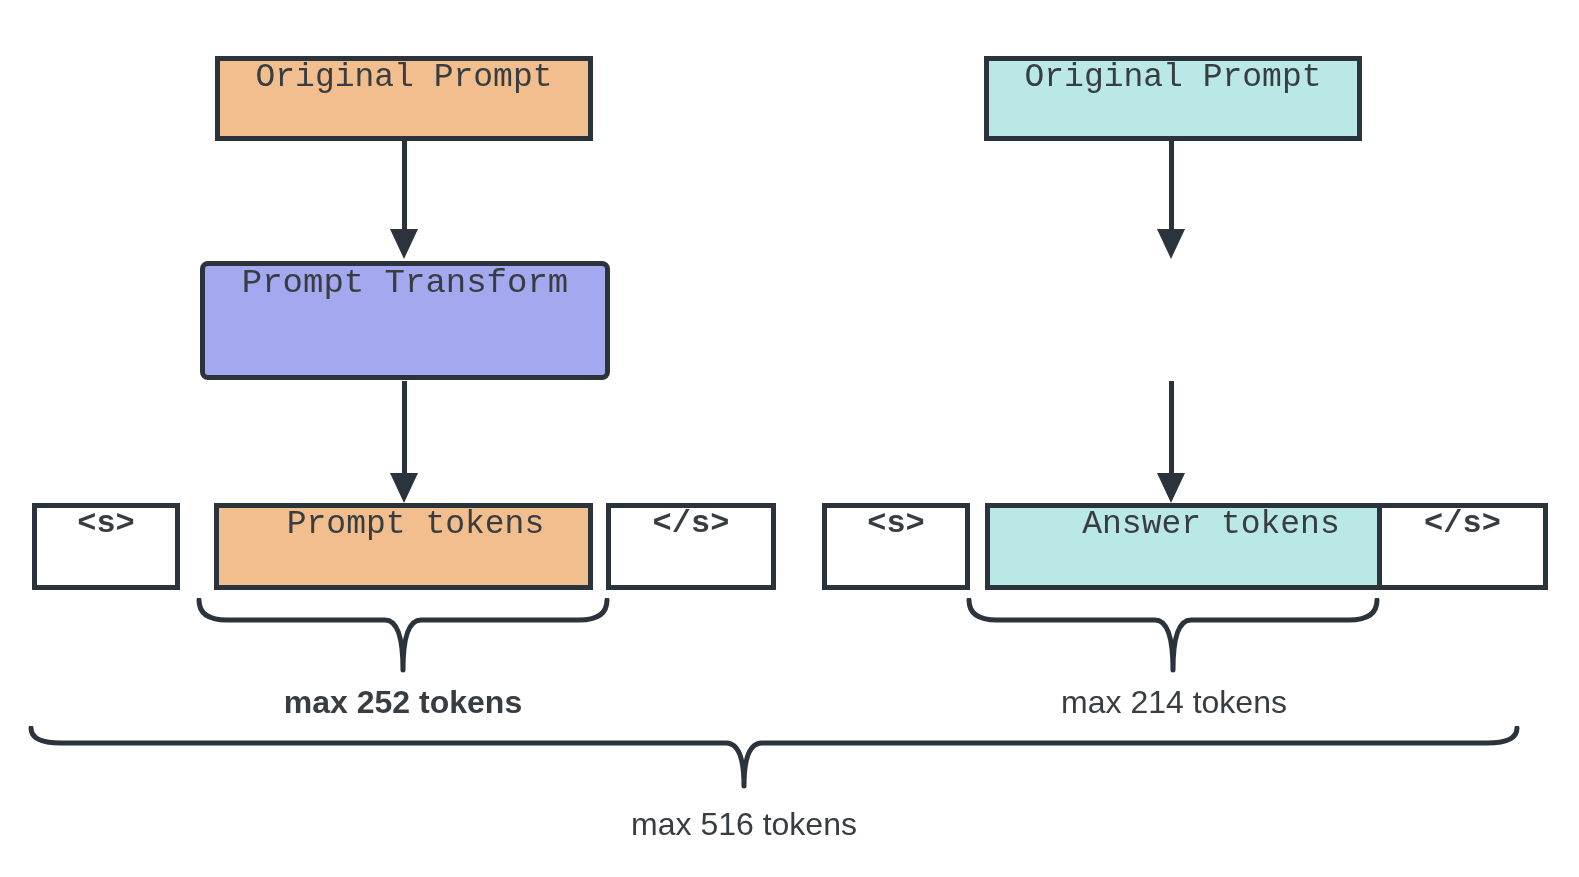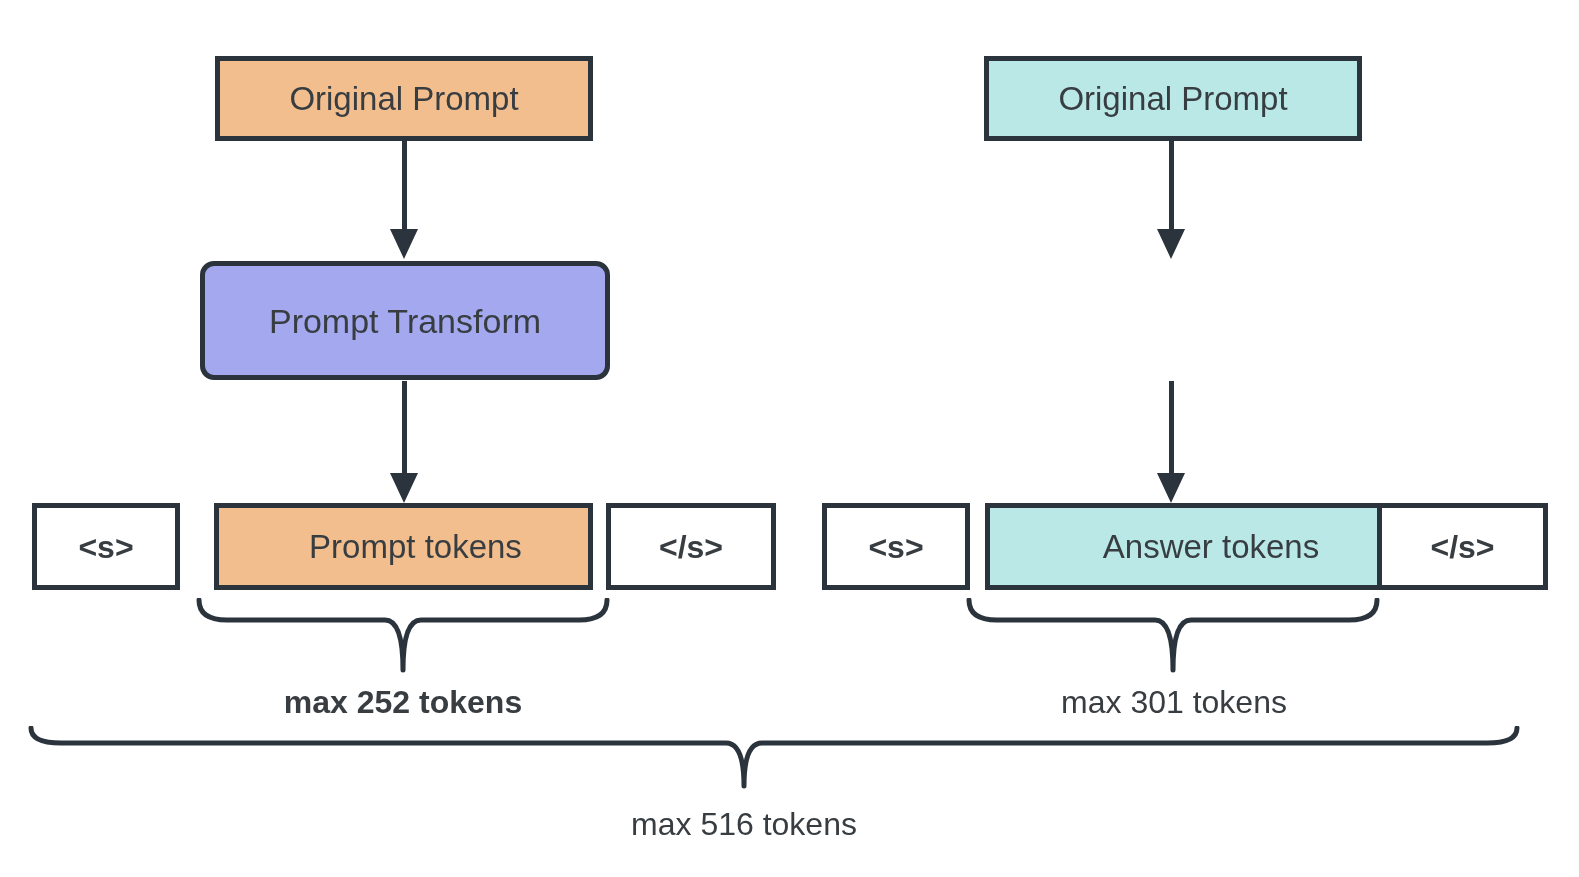--- a/index.html
+++ b/index.html
@@ -9,31 +9,32 @@
     width: 1579px;
     height: 877px;
     background: #ffffff;
     font-family: "Liberation Sans", sans-serif;
     color: var(--text, #383d42);
     overflow: hidden;
   }
   .box {
     position: absolute;
     display: flex;
-    align-items: center;
+    align-items: flex-start;
     justify-content: center;
     border: 5px solid var(--stroke, #2b343d);
     background: #ffffff;
     font-size: 33px;
     line-height: 1;
     white-space: nowrap;
+    font-family: Liberation Mono, monospace;
   }
   .box.orange { background: var(--prompt-fill, #f3be8d); }
   .box.teal   { background: var(--answer-fill, #b9e8e7); }
-  .box.purple { background: var(--transform-fill, #a3a8ef); border-radius: 14px; font-size: 34px; }
+  .box.purple { background: var(--transform-fill, #a3a8ef); border-radius: 8px; font-size: 34px; }
   .box.token-edge { font-weight: 700; font-size: 32px; }
   .arrow {
     position: absolute;
     width: 28px;
     display: flex;
     flex-direction: column;
     align-items: center;
   }
   .arrow .shaft { width: 5px; flex: 1; background: var(--stroke, #2b343d); }
   .arrow .head {
@@ -123,21 +124,21 @@
   </div>
 
   <div class="box token-edge" style="left:1377px; top:503px; width:171px; height:87px;">
     <span>&lt;/s&gt;</span>
   </div>
 
   <svg class="brace" style="left:966px; top:598px;" width="414" height="80" viewBox="0 0 414 80">
     <path class="brace-path" d="M 3 2 Q 3 22 31 22 L 189 22 Q 207 22 207 72 Q 207 22 225 22 L 383 22 Q 411 22 411 2"></path>
   </svg>
 
-  <div class="measure-label" style="left:974px; top:684px; width:400px;">max 301 tokens</div>
+  <div class="measure-label" style="left:974px; top:684px; width:400px;">max 214 tokens</div>
 
   <svg class="brace" style="left:28px; top:726px;" width="1492" height="68" viewBox="0 0 1492 68">
     <path class="brace-path" d="M 3 2 Q 3 17 33 17 L 698 17 Q 716 17 716 60 Q 716 17 734 17 L 1459 17 Q 1489 17 1489 2"></path>
   </svg>
 
   <div class="measure-label" style="left:544px; top:806px; width:400px;">max 516 tokens</div>
 
 </div>
 
 </body></html>

